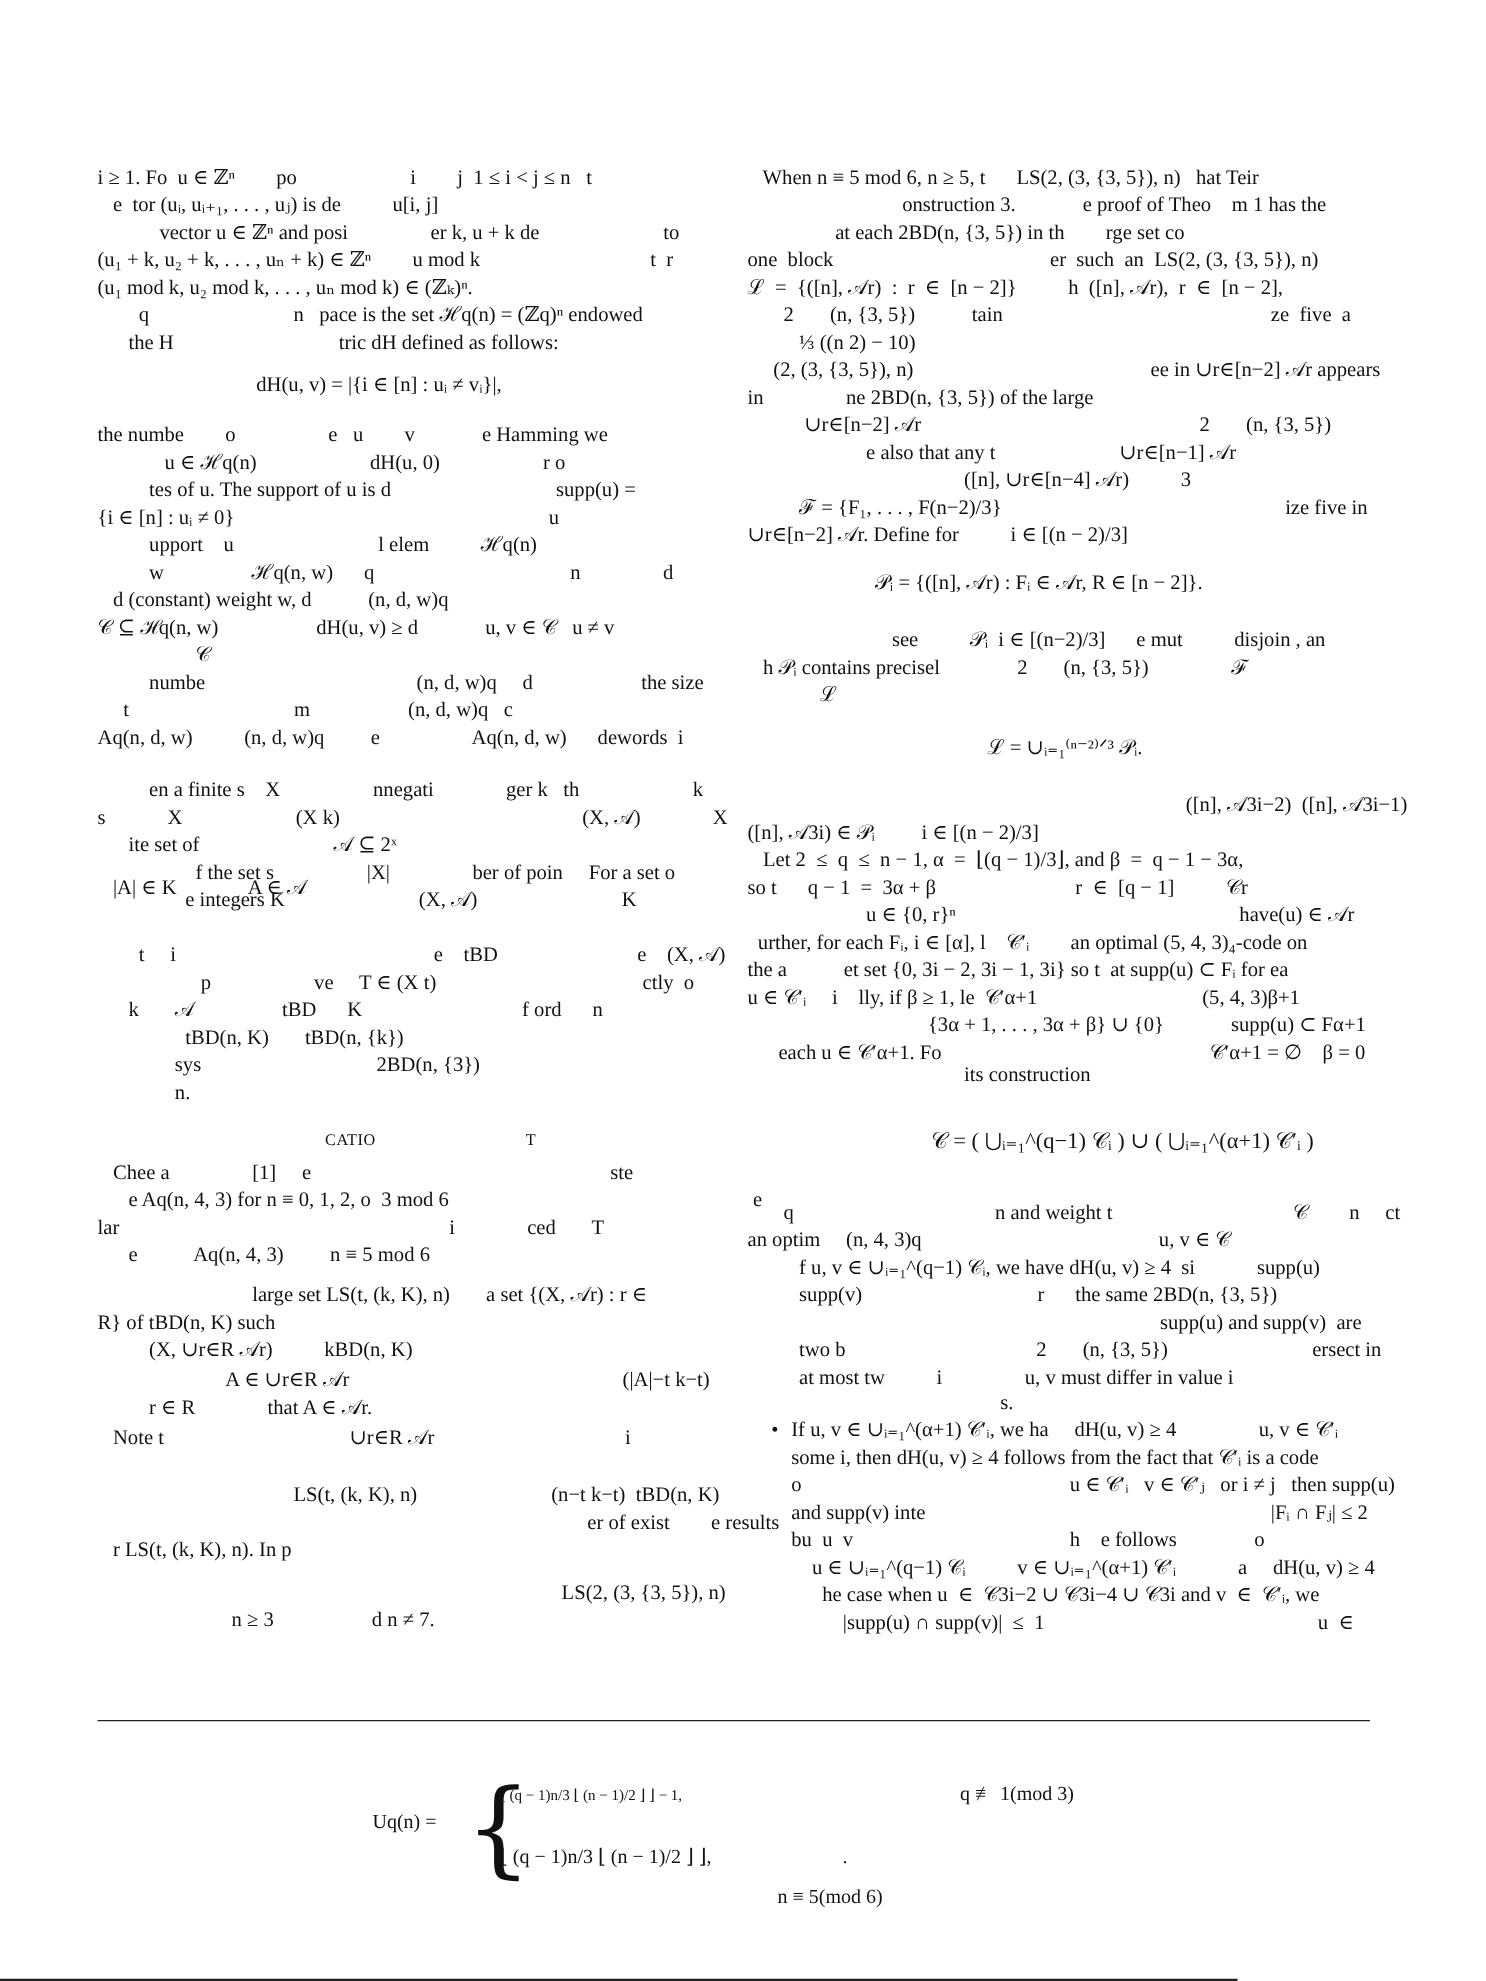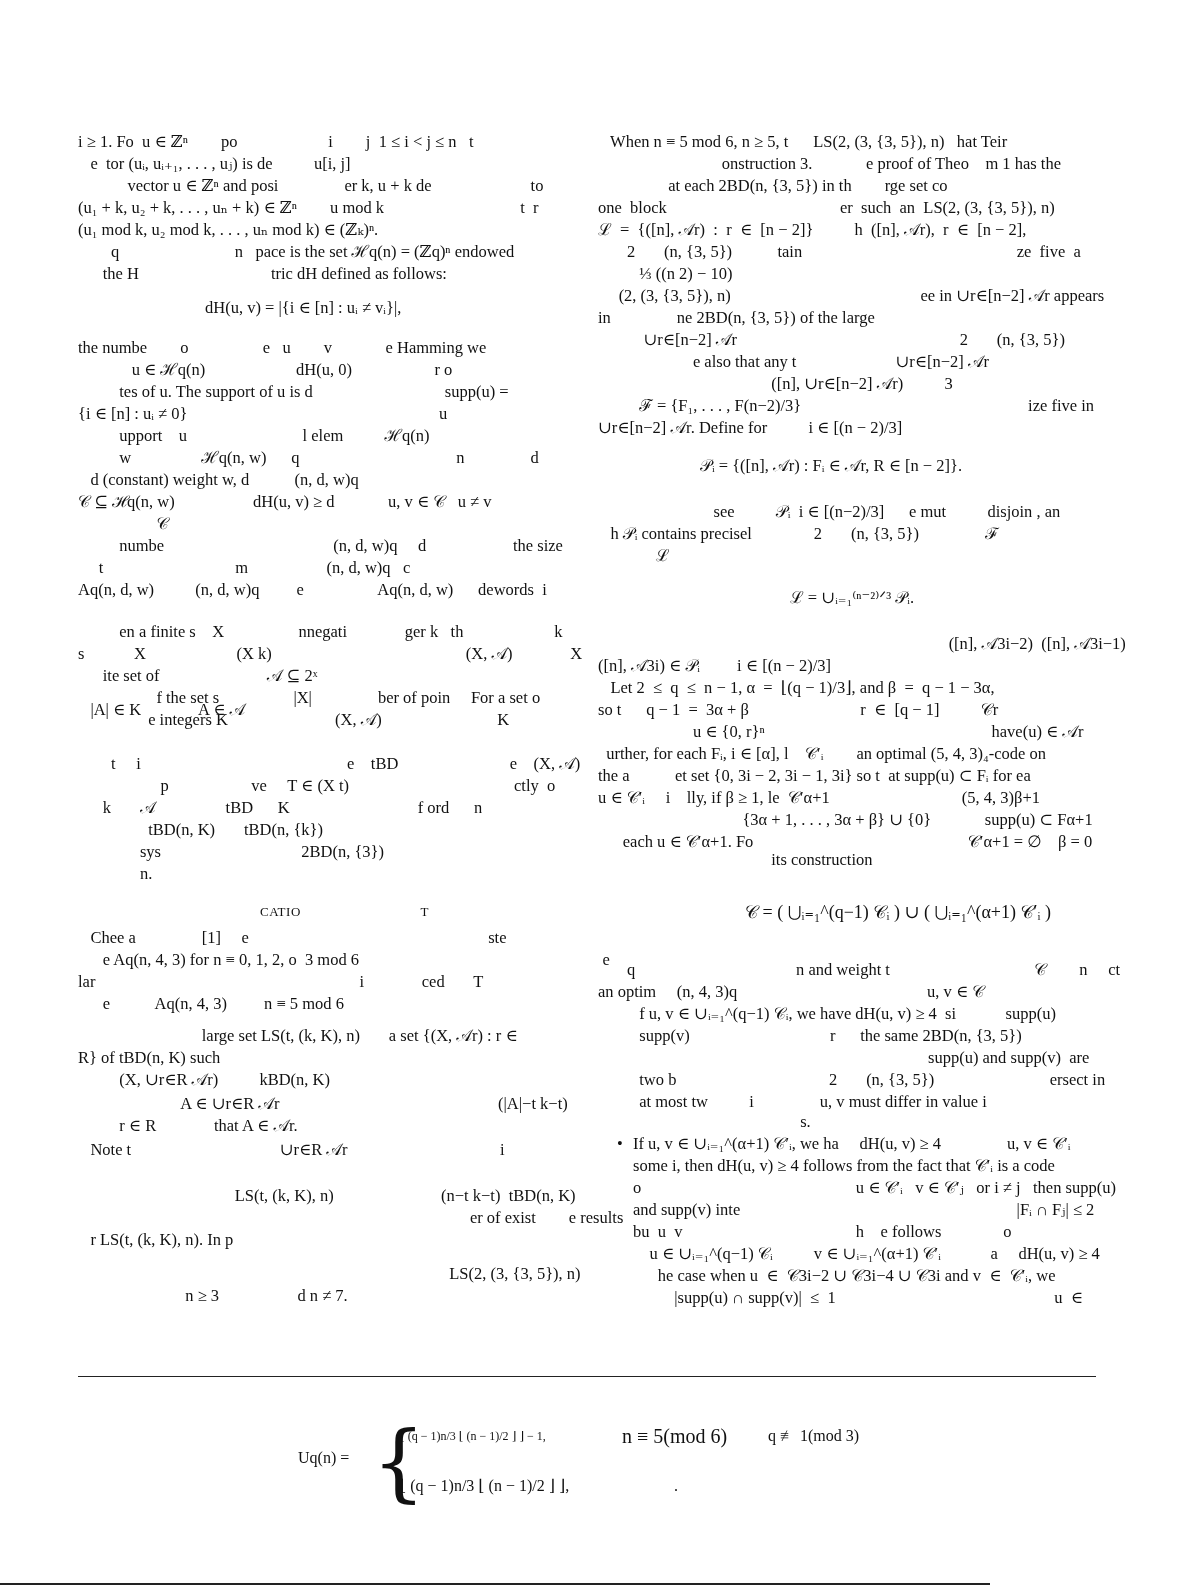--- a/index.html
+++ b/index.html
@@ -77,22 +77,22 @@
   <div class="line" style="left:598px;top:132px">   When n ≡ 5 mod 6, n ≥ 5, t      LS(2, (3, {3, 5}), n)   hat Teir</div>
   <div class="line" style="left:598px;top:154px">                              onstruction 3.             e proof of Theo    m 1 has the</div>
   <div class="line" style="left:598px;top:176px">                 at each 2BD(n, {3, 5}) in th        rge set co</div>
   <div class="line" style="left:598px;top:198px">one  block                                          er  such  an  LS(2, (3, {3, 5}), n)</div>
   <div class="line" style="left:598px;top:220px">ℒ  =  {([n], 𝒜r)  :  r  ∈  [n − 2]}          h  ([n], 𝒜r),  r  ∈  [n − 2],</div>
   <div class="line" style="left:598px;top:242px">       2       (n, {3, 5})           tain                                                    ze  five  a</div>
   <div class="line" style="left:598px;top:264px">          ⅓ ((n 2) − 10)</div>
   <div class="line" style="left:598px;top:286px">     (2, (3, {3, 5}), n)                                              ee in ∪r∈[n−2] 𝒜r appears</div>
   <div class="line" style="left:598px;top:308px">in                ne 2BD(n, {3, 5}) of the large</div>
   <div class="line" style="left:598px;top:330px">           ∪r∈[n−2] 𝒜r                                                      2       (n, {3, 5})</div>
-  <div class="line" style="left:598px;top:352px">                       e also that any t                        ∪r∈[n−2] 𝒜r</div>
-  <div class="line" style="left:598px;top:374px">                                          ([n], ∪r∈[n−2] 𝒜r)          3</div>
+  <div class="line" style="left:598px;top:352px">                       e also that any t                        ∪r∈[n−1] 𝒜r</div>
+  <div class="line" style="left:598px;top:374px">                                          ([n], ∪r∈[n−4] 𝒜r)          3</div>
   <div class="line" style="left:598px;top:396px">          ℱ = {F₁, . . . , F(n−2)/3}                                                       ize five in</div>
   <div class="line" style="left:598px;top:418px">∪r∈[n−2] 𝒜r. Define for          i ∈ [(n − 2)/3]</div>
 
   <div class="line m" style="left:700px;top:456px">𝒫ᵢ = {([n], 𝒜r) : Fᵢ ∈ 𝒜r, R ∈ [n − 2]}.</div>
 
   <div class="line" style="left:598px;top:502px">                            see          𝒫ᵢ  i ∈ [(n−2)/3]      e mut          disjoin , an</div>
   <div class="line" style="left:598px;top:524px">   h 𝒫ᵢ contains precisel               2       (n, {3, 5})                ℱ</div>
   <div class="line" style="left:598px;top:546px">              ℒ</div>
 
   <div class="line m" style="left:790px;top:588px">ℒ = ∪ᵢ₌₁⁽ⁿ⁻²⁾ᐟ³ 𝒫ᵢ.</div>
@@ -130,19 +130,19 @@
   <div class="line" style="left:633px;top:1266px">      he case when u  ∈  𝒞3i−2 ∪ 𝒞3i−4 ∪ 𝒞3i and v  ∈  𝒞′ᵢ, we</div>
   <div class="line" style="left:633px;top:1288px">          |supp(u) ∩ supp(v)|  ≤  1                                                     u  ∈</div>
 </div>
 
 <div class="rule" style="top:1376px"></div>
 
 <div>
   <div class="line m" style="left:298px;top:1448px;font-size:16px">Uq(n) =</div>
   <div style="position:absolute;left:372px;top:1412px;font-size:84px;line-height:100px;font-family:'DejaVu Serif',serif;">{</div>
   <div class="line m" style="left:400px;top:1426px;font-size:12px">⌊ (q − 1)n/3 ⌊ (n − 1)/2 ⌋ ⌋ − 1,</div>
-  <div class="line m" style="left:622px;top:1426px;font-size:20px">n ≡ 5(mod 6)</div>
+  <div class="line m" style="left:622px;top:1508px;font-size:16px">n ≡ 5(mod 6)</div>
   <div class="line m" style="left:768px;top:1426px;font-size:16px">q ≢ 1(mod 3)</div>
   <div class="line m" style="left:400px;top:1476px;font-size:16px">⌊ (q − 1)n/3 ⌊ (n − 1)/2 ⌋ ⌋,</div>
   <div class="line" style="left:674px;top:1476px;font-size:16px">.</div>
 </div>
 
 <div class="bottomrule"></div>
 
 </body></html>

